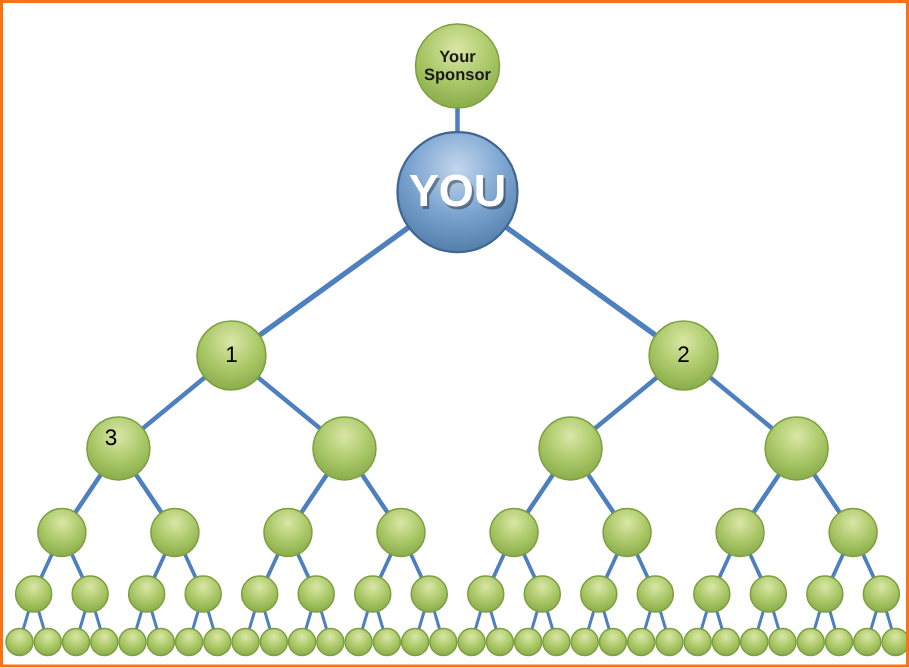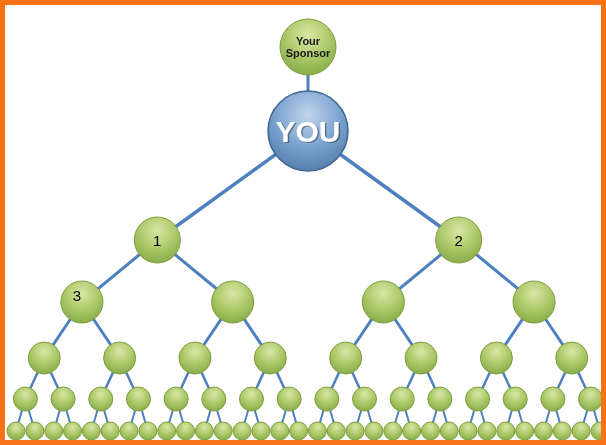--- a/index.html
+++ b/index.html
@@ -7,21 +7,21 @@
     padding: 0;
     background: #ffffff;
     font-family: "Liberation Sans", sans-serif;
   }
   #canvas {
     position: relative;
     width: 606px;
     height: 445px;
     background: #ffffff;
     box-sizing: border-box;
-    border: 5px solid #f97316;
+    border: 2px solid #f97316;
     overflow: hidden;
   }
   svg { display: block; }
   text { user-select: none; }
 </style>
 </head>
 <body>
 
 <div id="canvas">
   <svg id="tree-svg" width="606" height="445" viewBox="0 0 606 445" xmlns="http://www.w3.org/2000/svg">

